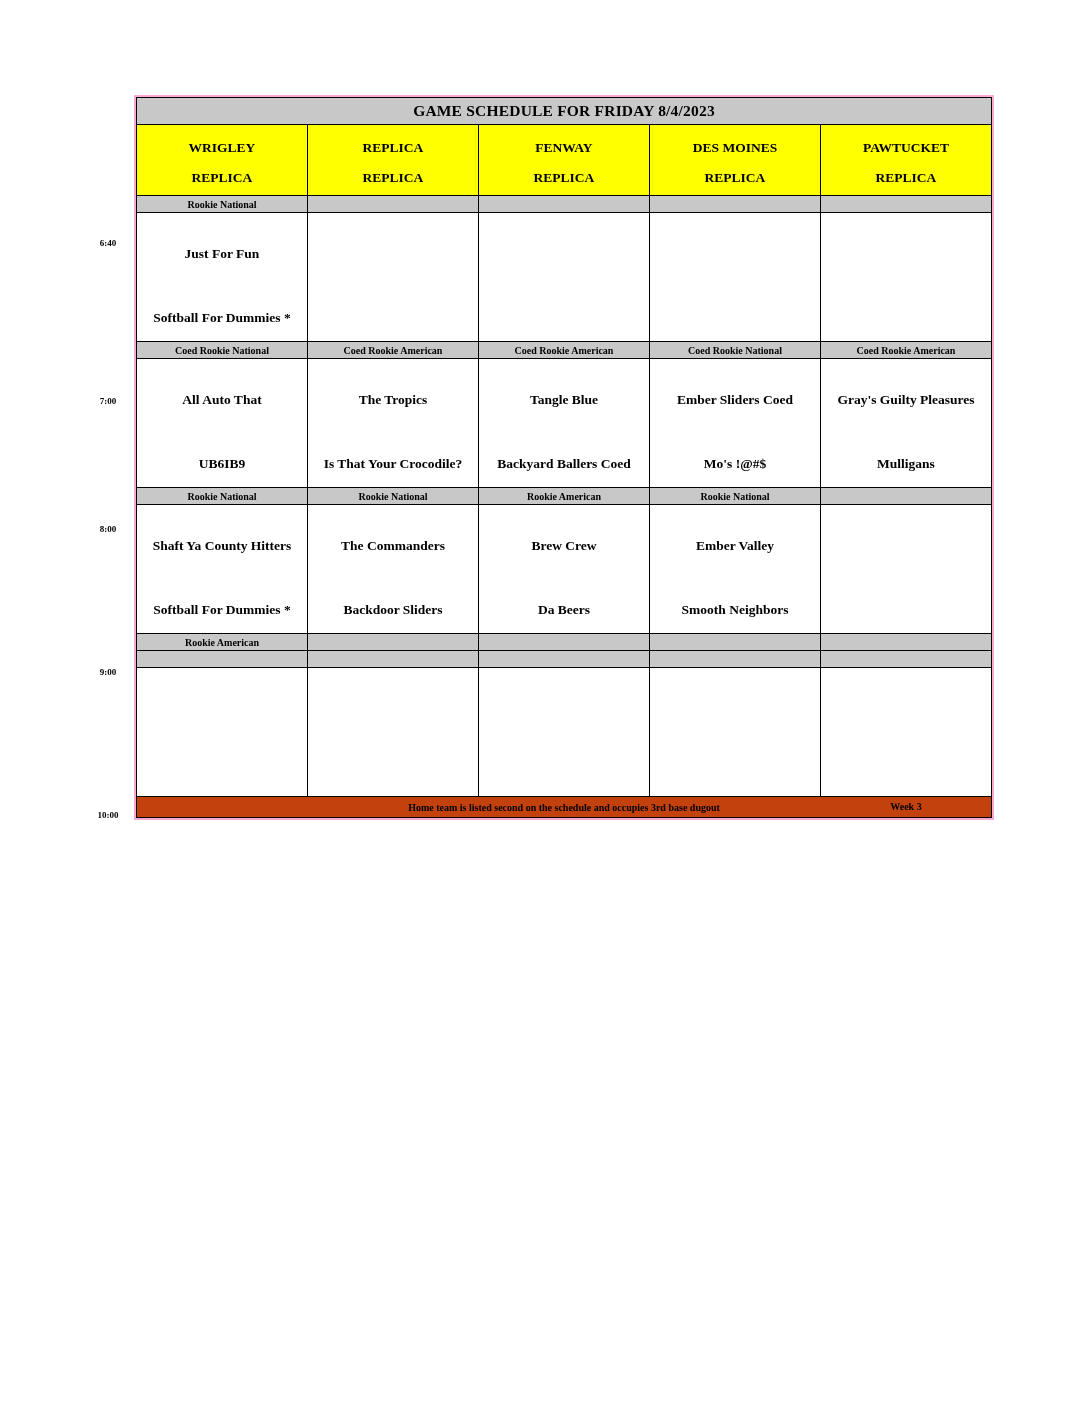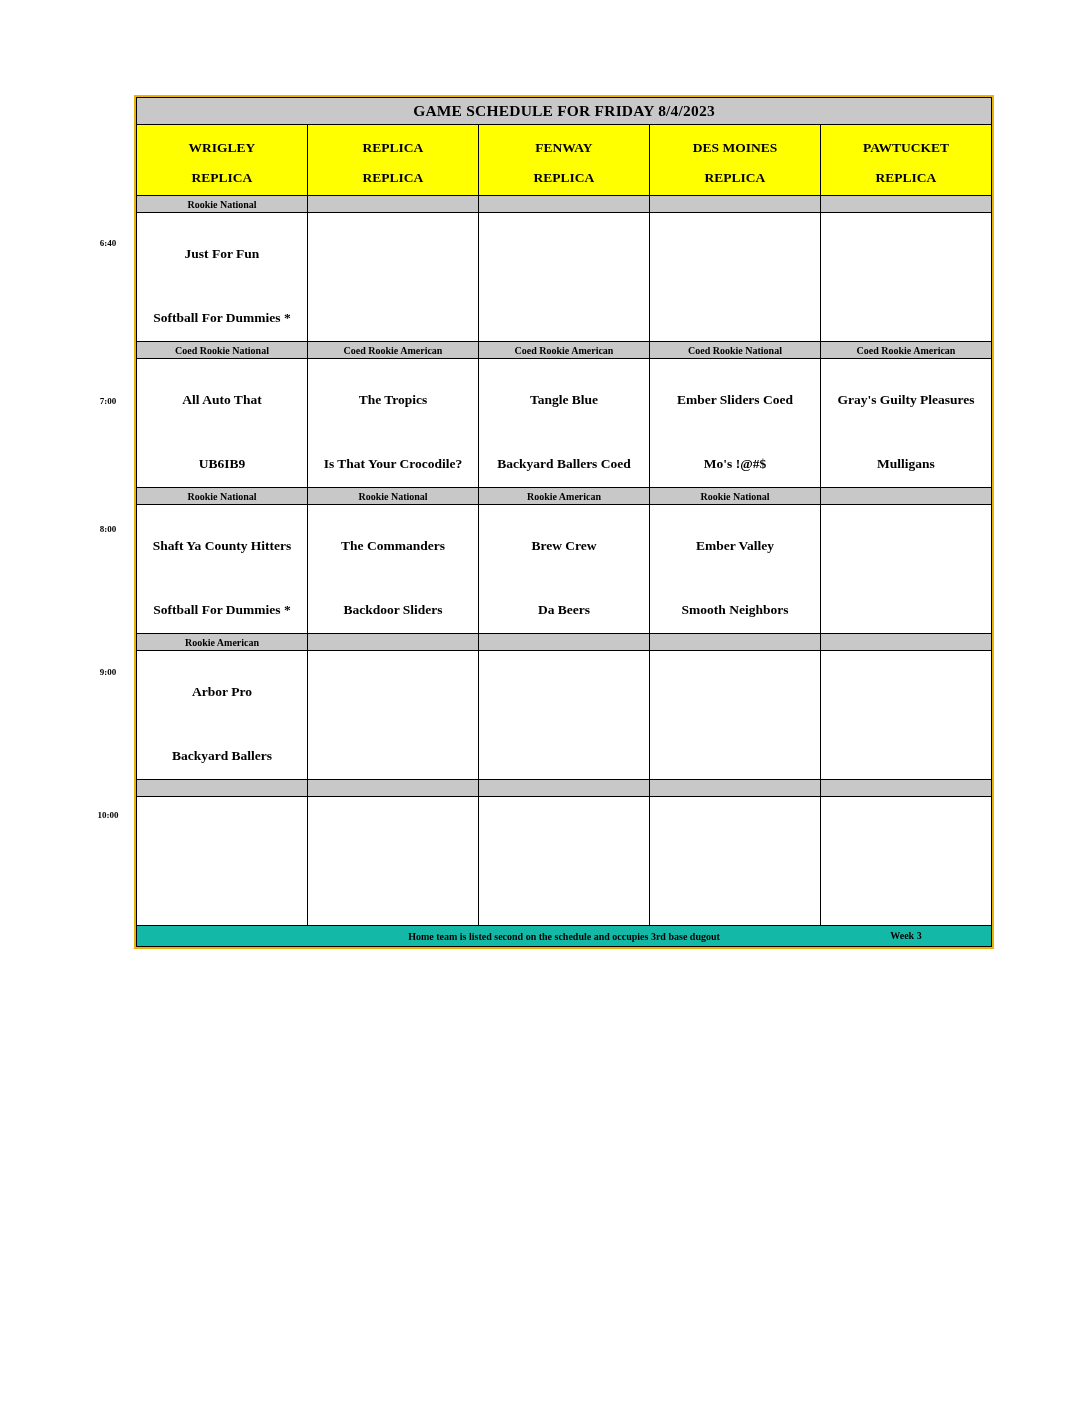--- a/index.html
+++ b/index.html
@@ -21,21 +21,21 @@
     top: 0;
     width: 1088px;
     height: 1408px;
   }
 
   .sheet {
     position: absolute;
     left: 134px;
     top: 95px;
     width: 860px;
-    border: 2px solid #eab308;
+    border: 2px solid #f9a8d4;
     box-sizing: border-box;
   }
 
   table.schedule {
     border-collapse: collapse;
     table-layout: fixed;
     width: 100%;
   }
 
   table.schedule td {
@@ -90,21 +90,21 @@
     display: block;
     padding-top: 18px;
   }
   .game-cell .home {
     display: block;
     padding-top: 48px;
   }
 
   
   .footer-cell {
-    background: #14b8a6;
+    background: #c2410c;
     height: 20px;
     font-weight: bold;
     font-size: 10px;
     text-align: left;
     padding-left: 5px;
     position: relative;
   }
   .footer-week {
     position: absolute;
     right: 0;
@@ -264,42 +264,20 @@
           </td>
         </tr>
 
         <tr>
           <td class="div-cell">Rookie American</td>
           <td class="div-cell"></td>
           <td class="div-cell"></td>
           <td class="div-cell"></td>
           <td class="div-cell"></td>
         </tr>
-        <tr>
-          <td class="game-cell">
-            <span class="away">Arbor Pro</span>
-            <span class="home">Backyard Ballers</span>
-          </td>
-          <td class="game-cell">
-            <span class="away"></span>
-            <span class="home"></span>
-          </td>
-          <td class="game-cell">
-            <span class="away"></span>
-            <span class="home"></span>
-          </td>
-          <td class="game-cell">
-            <span class="away"></span>
-            <span class="home"></span>
-          </td>
-          <td class="game-cell">
-            <span class="away"></span>
-            <span class="home"></span>
-          </td>
-        </tr>
 
         <tr>
           <td class="div-cell"></td>
           <td class="div-cell"></td>
           <td class="div-cell"></td>
           <td class="div-cell"></td>
           <td class="div-cell"></td>
         </tr>
         <tr>
           <td class="game-cell">

